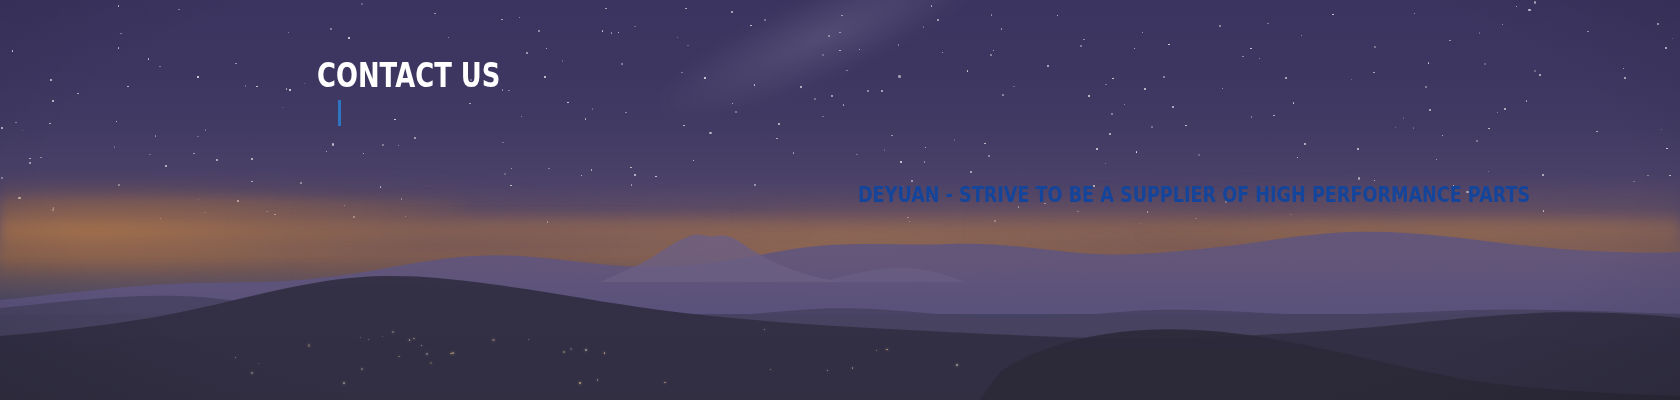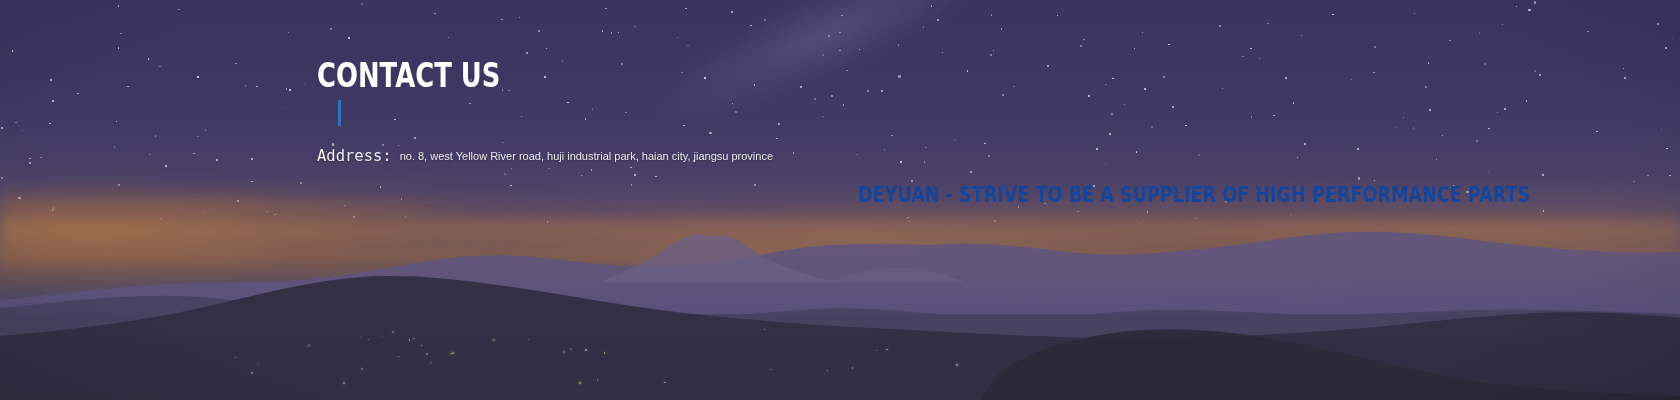--- a/index.html
+++ b/index.html
@@ -553,21 +553,18 @@
 
   <div class="vignette"></div>
 
   <div class="content">
 
     <div class="heading">CONTACT US</div>
 
     <div class="accent-bar"></div>
 
     <div class="details">
-      <div class="detail-row">
-        <span class="addr-label">Address:</span><span class="addr-value">no. 8, west Yellow River road, huji industrial park, haian city, jiangsu province</span>
-      </div>
     </div>
 
     <div class="slogan">DEYUAN - STRIVE TO BE A SUPPLIER OF HIGH PERFORMANCE PARTS</div>
 
   </div>
 </div>
 
 </body></html>

